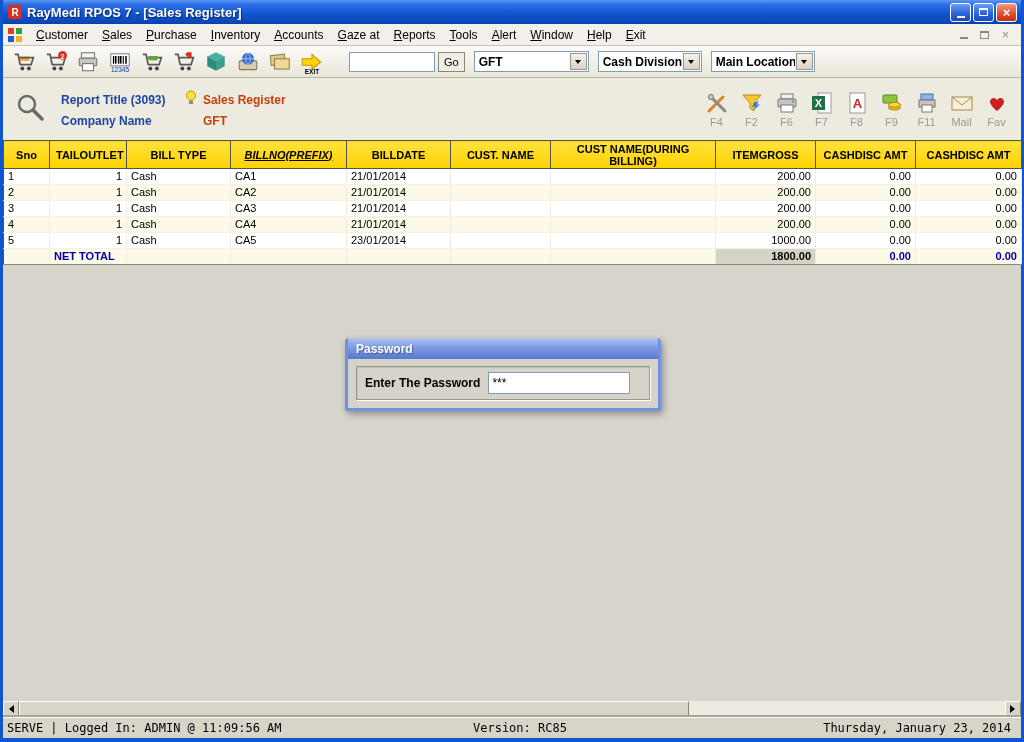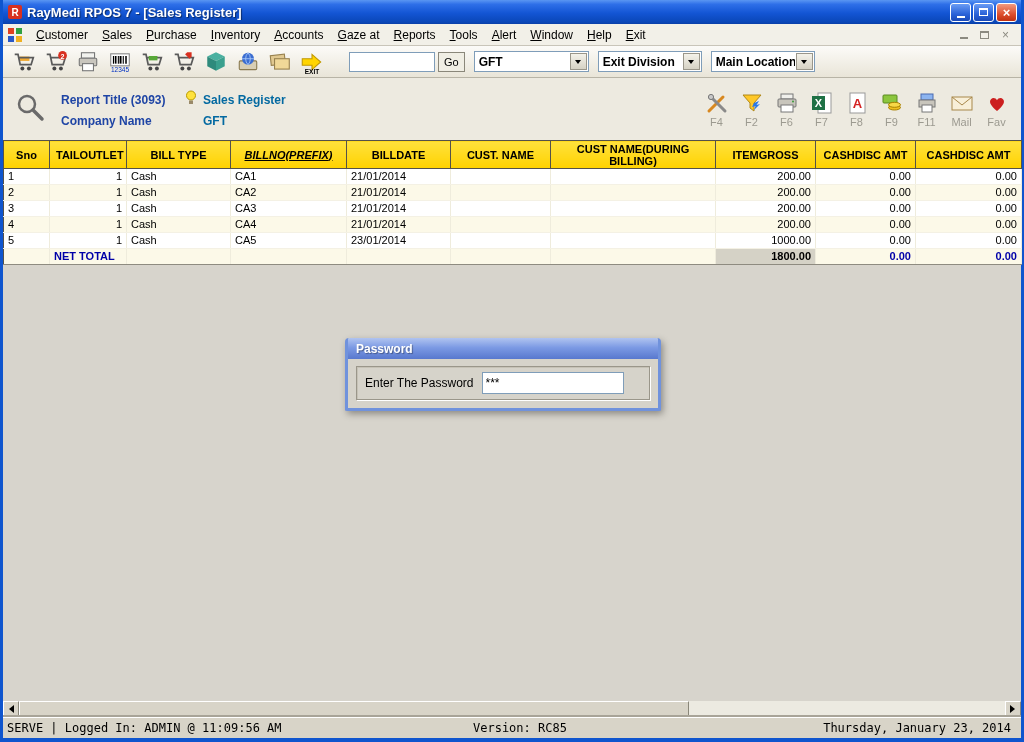--- a/index.html
+++ b/index.html
@@ -46,21 +46,21 @@
     border:1px solid #9A968A; display:flex; align-items:center; justify-content:center; }
   .tri-down { width:0; height:0; border:3.5px solid transparent; border-top:4.5px solid #000; margin-top:4px; }
   .tri-left { width:0; height:0; border:4px solid transparent; border-right:5px solid #000; margin-right:3px;}
   .tri-right { width:0; height:0; border:4px solid transparent; border-left:5px solid #000; margin-left:3px;}
 
   
   .report-header { flex:0 0 62px; display:flex; align-items:center; padding:0 8px; background:#EDEAE0; }
   .magnifier { margin:0 16px 0 4px; }
   .rh-grid { display:grid; grid-template-columns:124px 18px auto; row-gap:5px; align-items:center; font-size:12px; }
   .rh-label { color:#1F45A5; font-weight:bold; white-space:nowrap; }
-  .rh-value { color:#0369a1; font-weight:bold; white-space:nowrap; }
+  .rh-value { color:#c2410c; font-weight:bold; white-space:nowrap; }
   .rh-actions { margin-left:auto; display:flex; gap:2px; }
   .rh-action { width:33px; display:flex; flex-direction:column; align-items:center; gap:1px; cursor:default; }
   .rh-action .lbl { font-size:11px; color:#9C9A90; }
 
   
   table.grid { flex:0 0 auto; border-collapse:collapse; table-layout:fixed; width:1018px; font-size:11px;
     border-left:1px solid #55524A; border-right:1px solid #55524A; }
   .grid th { background:linear-gradient(#FFE23C,#FFD200); border:1px solid #55524A; font-weight:bold;
     color:#000; height:28px; padding:1px 6px; text-align:center; line-height:12px; }
   .grid th.sorted { font-style:italic; text-decoration:underline; }
@@ -93,21 +93,21 @@
   
   .dialog { position:absolute; left:342px; top:338px; width:316px; height:73px; background:#D6D3CA;
     border:3px solid #7092DC; border-top:none; border-radius:4px 4px 2px 2px;
     box-shadow:2px 3px 7px rgba(0,0,0,.35); z-index:10; }
   .dlg-title { height:21px; display:flex; align-items:center; padding:0 8px; color:#FFF; font-weight:bold;
     font-size:12px; text-shadow:1px 1px 1px rgba(0,0,0,.35); border-radius:2px 2px 0 0;
     background:linear-gradient(to bottom,#B0C4F0,#7C9AE4 45%,#5878CE); }
   .dlg-body { padding:7px 8px; }
   .dlg-panel { height:34px; display:flex; align-items:center; padding:0 8px; background:#D6D3CA;
     border:1px solid #9A968A; box-shadow:inset 1px 1px 0 #C6C2B6, 1px 1px 0 #FFF; }
-  .dlg-panel label { font-weight:normal; font-size:12px; white-space:nowrap; }
+  .dlg-panel label { font-weight:bold; font-size:12px; white-space:nowrap; }
   .dlg-input { margin-left:8px; width:142px; height:22px; border:1px solid #7F9DB9; font-size:12px;
     padding:1px 3px; font-family:inherit; }
 </style>
 </head>
 <body>
 
 <div class="window">
 
   <div class="titlebar">
     <svg width="16" height="16">
@@ -245,21 +245,21 @@
     </span>
     <input class="tb-input" value="" style="">
     <button class="go-btn">Go</button>
     <span class="combo" style="width:115px">
       <span class="combo-text">GFT</span>
       <span class="combo-btn">
           <span class="tri-down"></span>
         </span>
     </span>
     <span class="combo" style="width:104px">
-      <span class="combo-text">Exit Division</span>
+      <span class="combo-text">Cash Division</span>
       <span class="combo-btn">
           <span class="tri-down"></span>
         </span>
     </span>
     <span class="combo" style="width:104px">
       <span class="combo-text">Main Location</span>
       <span class="combo-btn">
           <span class="tri-down"></span>
         </span>
     </span>

